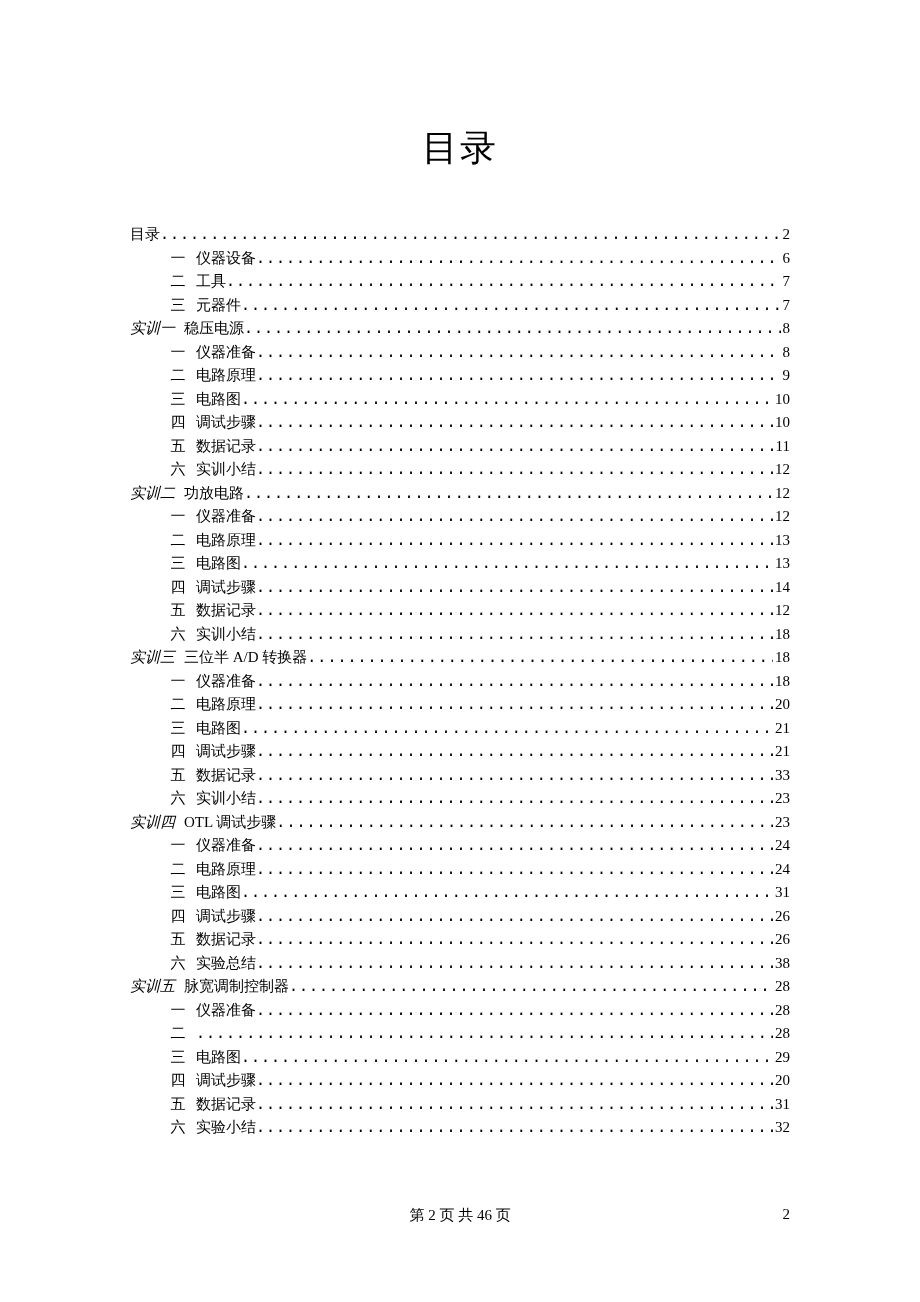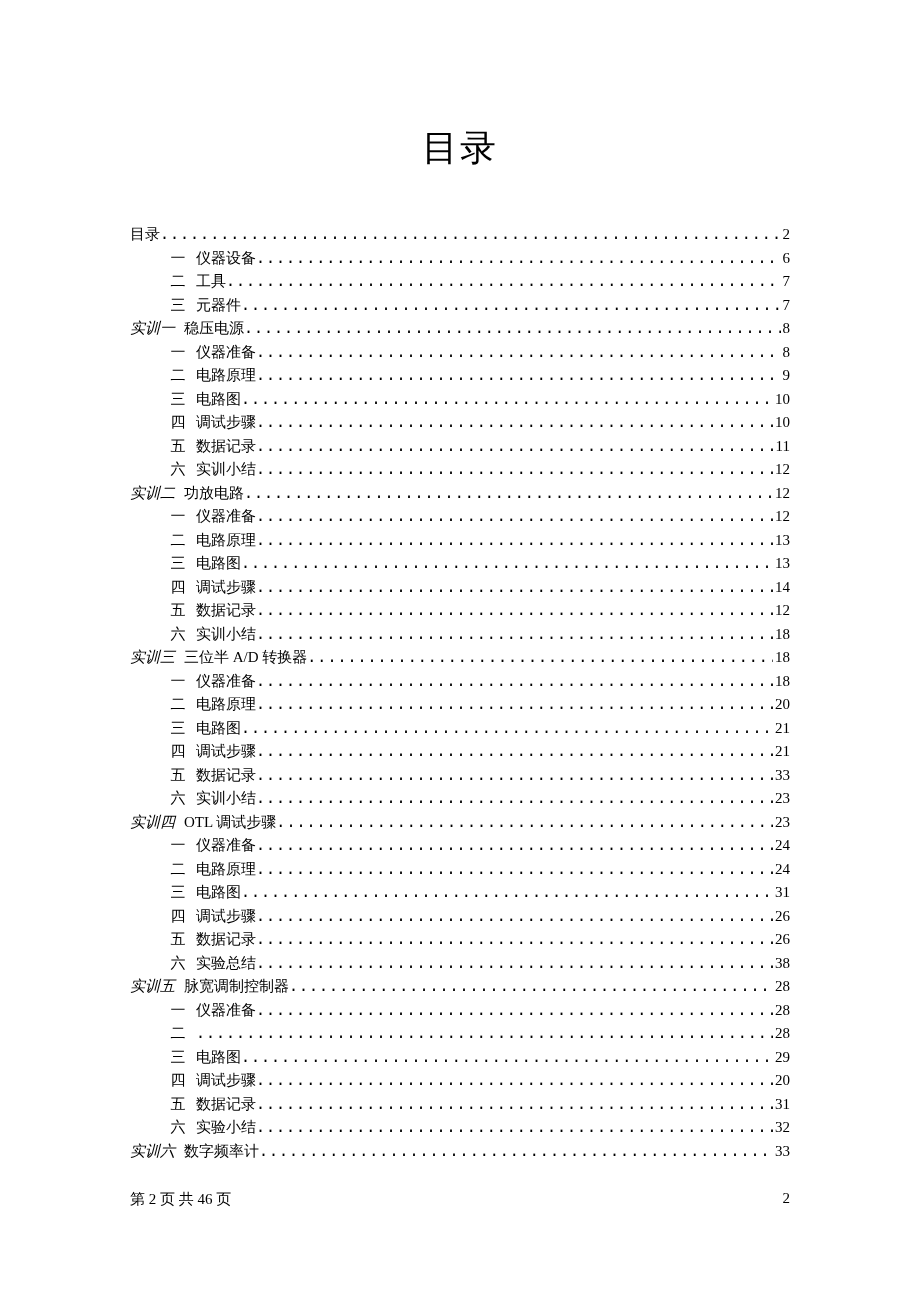--- a/index.html
+++ b/index.html
@@ -55,22 +55,23 @@
       letter-spacing: 1px;
     }
     .toc-dots::after {
       content: "..............................................................................................................................................";
     }
     .toc-page {
       flex-shrink: 0;
       margin-left: 2px;
     }
     .footer {
-      margin-top: 27px;
+      margin-top: 66px;
       display: flex;
+      justify-content: center;
       position: relative;
       font-size: 15px;
     }
     .footer-right {
       position: absolute;
       right: 0;
     }
   </style>
 </head>
 <body>
@@ -302,25 +303,19 @@
         <span class="toc-num">五</span>
         <span class="toc-label">数据记录</span>
         <span class="toc-dots"></span>
         <span class="toc-page">31</span>
       </div>
       <div class="toc-entry level-1">
         <span class="toc-num">六</span>
         <span class="toc-label">实验小结</span>
         <span class="toc-dots"></span>
         <span class="toc-page">32</span>
-      </div>
-      <div class="toc-entry level-0">
-        <span class="toc-num wide">实训六</span>
-        <span class="toc-label">数字频率计</span>
-        <span class="toc-dots"></span>
-        <span class="toc-page">33</span>
       </div>
     </div>
   <div class="footer">
     <span>第 2 页 共 46 页</span>
     <span class="footer-right">2</span>
   </div>
 </div>
 
 </body></html>

